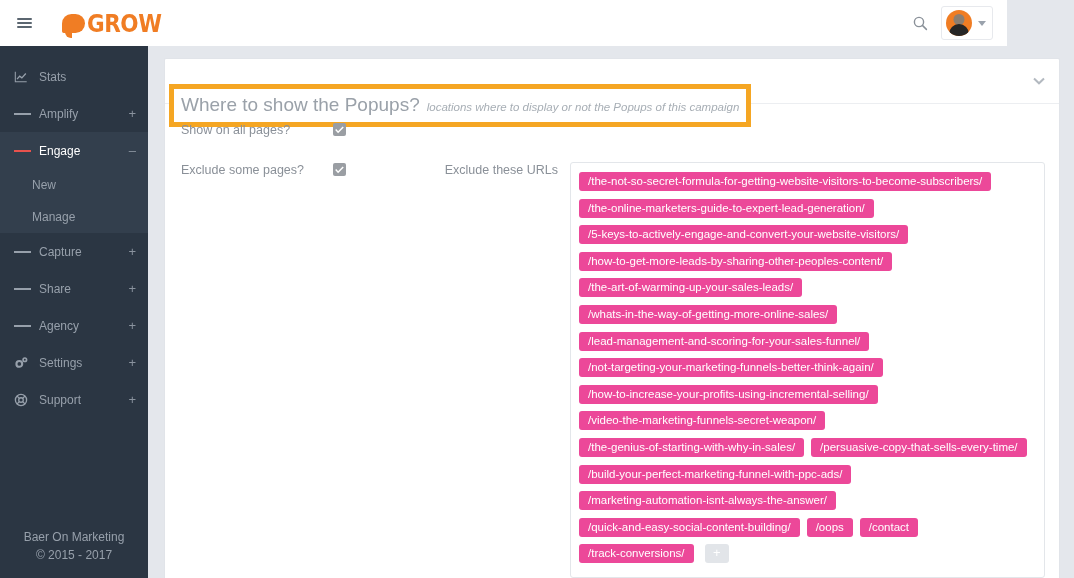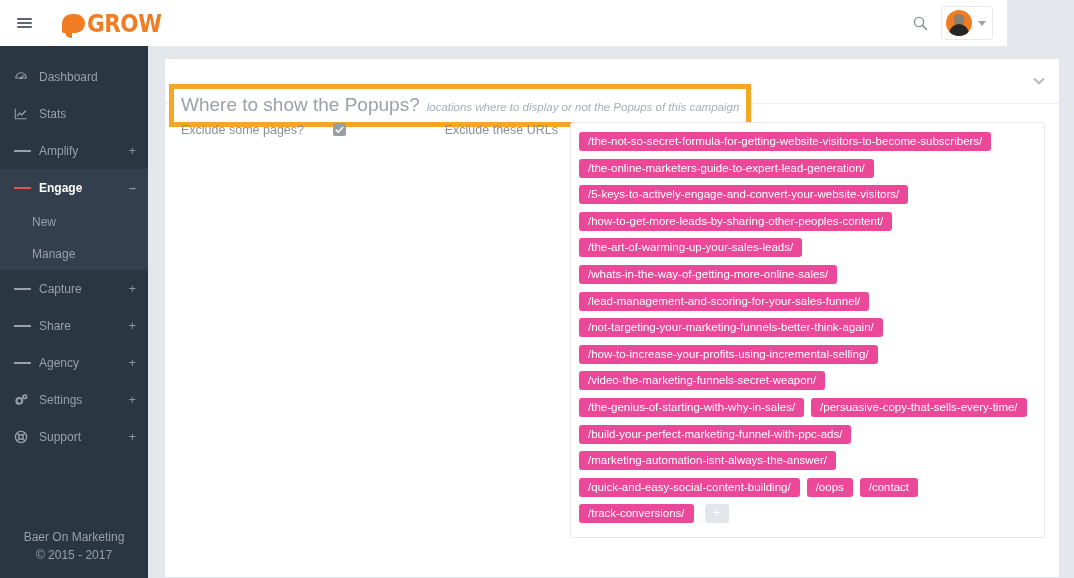--- a/index.html
+++ b/index.html
@@ -103,21 +103,21 @@
   .nav-item .ico {
     width: 17px; display: flex; align-items: center;
     justify-content: flex-start; margin-right: 8px;
     color: #97a0ab; flex: none;
   }
   .nav-item .label { flex: 1; white-space: nowrap; }
   .nav-item .plus {
     font-size: 13px; color: #8a939e; line-height: 1;
   }
   .nav-group.active { background: #333f4d; }
-  .nav-group.active .nav-item { color: #ffffff; font-weight: bold; }
+  .nav-group.active .nav-item { color: #ffffff; font-weight: normal; }
   .nav-group.active .nav-item .ico { color: #e8524d; }
   .sub-item {
     display: flex; align-items: center;
     height: 32px; padding-left: 32px;
     color: #97a0ab; font-size: 12px; cursor: pointer;
   }
   .bars-ico i {
     display: block; width: 13px; height: 2px;
     background: currentColor; margin: 2.5px 0;
   }
@@ -247,33 +247,20 @@
         <div class="body"></div>
       </div>
       <div class="caret-down"></div>
     </div>
   </div>
 </div>
 
 <div class="sidebar">
   <div class="nav">
 
-    <div class="nav-group">
-      <div class="nav-item">
-        <span class="ico">
-          <svg width="14" height="14" viewBox="0 0 16 16">
-            <path d="M8 3.2A6 6 0 0 0 2 9.2h12A6 6 0 0 0 8 3.2z" fill="none" stroke="currentColor" stroke-width="1.3"></path>
-            <circle cx="8" cy="9.2" r="1.4" fill="currentColor"></circle>
-            <line x1="8" y1="9.2" x2="11" y2="6.2" stroke="currentColor" stroke-width="1.2"></line>
-          </svg>
-        </span>
-        <span class="label">Dashboard</span>
-        <span class="plus"></span>
-      </div>
-    </div>
 
     <div class="nav-group">
       <div class="nav-item">
         <span class="ico">
           <svg width="14" height="14" viewBox="0 0 16 16">
             <polyline points="1.5,2 1.5,13.5 14.5,13.5" fill="none" stroke="currentColor" stroke-width="1.2"></polyline>
             <polyline points="3.5,10.5 6.5,7 9,9 13.5,4" fill="none" stroke="currentColor" stroke-width="1.5"></polyline>
           </svg>
         </span>
         <span class="label">Stats</span>
@@ -395,20 +382,30 @@
       </div>
       <div class="panel-collapse">
         <svg width="12" height="8" viewBox="0 0 12 8">
           <polyline points="1,1.5 6,6.3 11,1.5" fill="none" stroke="#b3b9c0" stroke-width="2"></polyline>
         </svg>
       </div>
     </div>
 
     <div class="panel-body">
 
+      <div class="form-row">
+        <div class="form-label">Show on all pages?</div>
+        <div class="cbox-cell">
+          <span class="cbox">
+            <svg width="9" height="8" viewBox="0 0 9 8">
+              <polyline points="0.7,3.6 3.1,6.2 8.2,0.9" fill="none" stroke="#ffffff" stroke-width="1.5"></polyline>
+            </svg>
+          </span>
+        </div>
+      </div>
 
       <div class="form-row">
         <div class="form-label">Exclude some pages?</div>
         <div class="cbox-cell">
           <span class="cbox">
             <svg width="9" height="8" viewBox="0 0 9 8">
               <polyline points="0.7,3.6 3.1,6.2 8.2,0.9" fill="none" stroke="#ffffff" stroke-width="1.5"></polyline>
             </svg>
           </span>
         </div>

